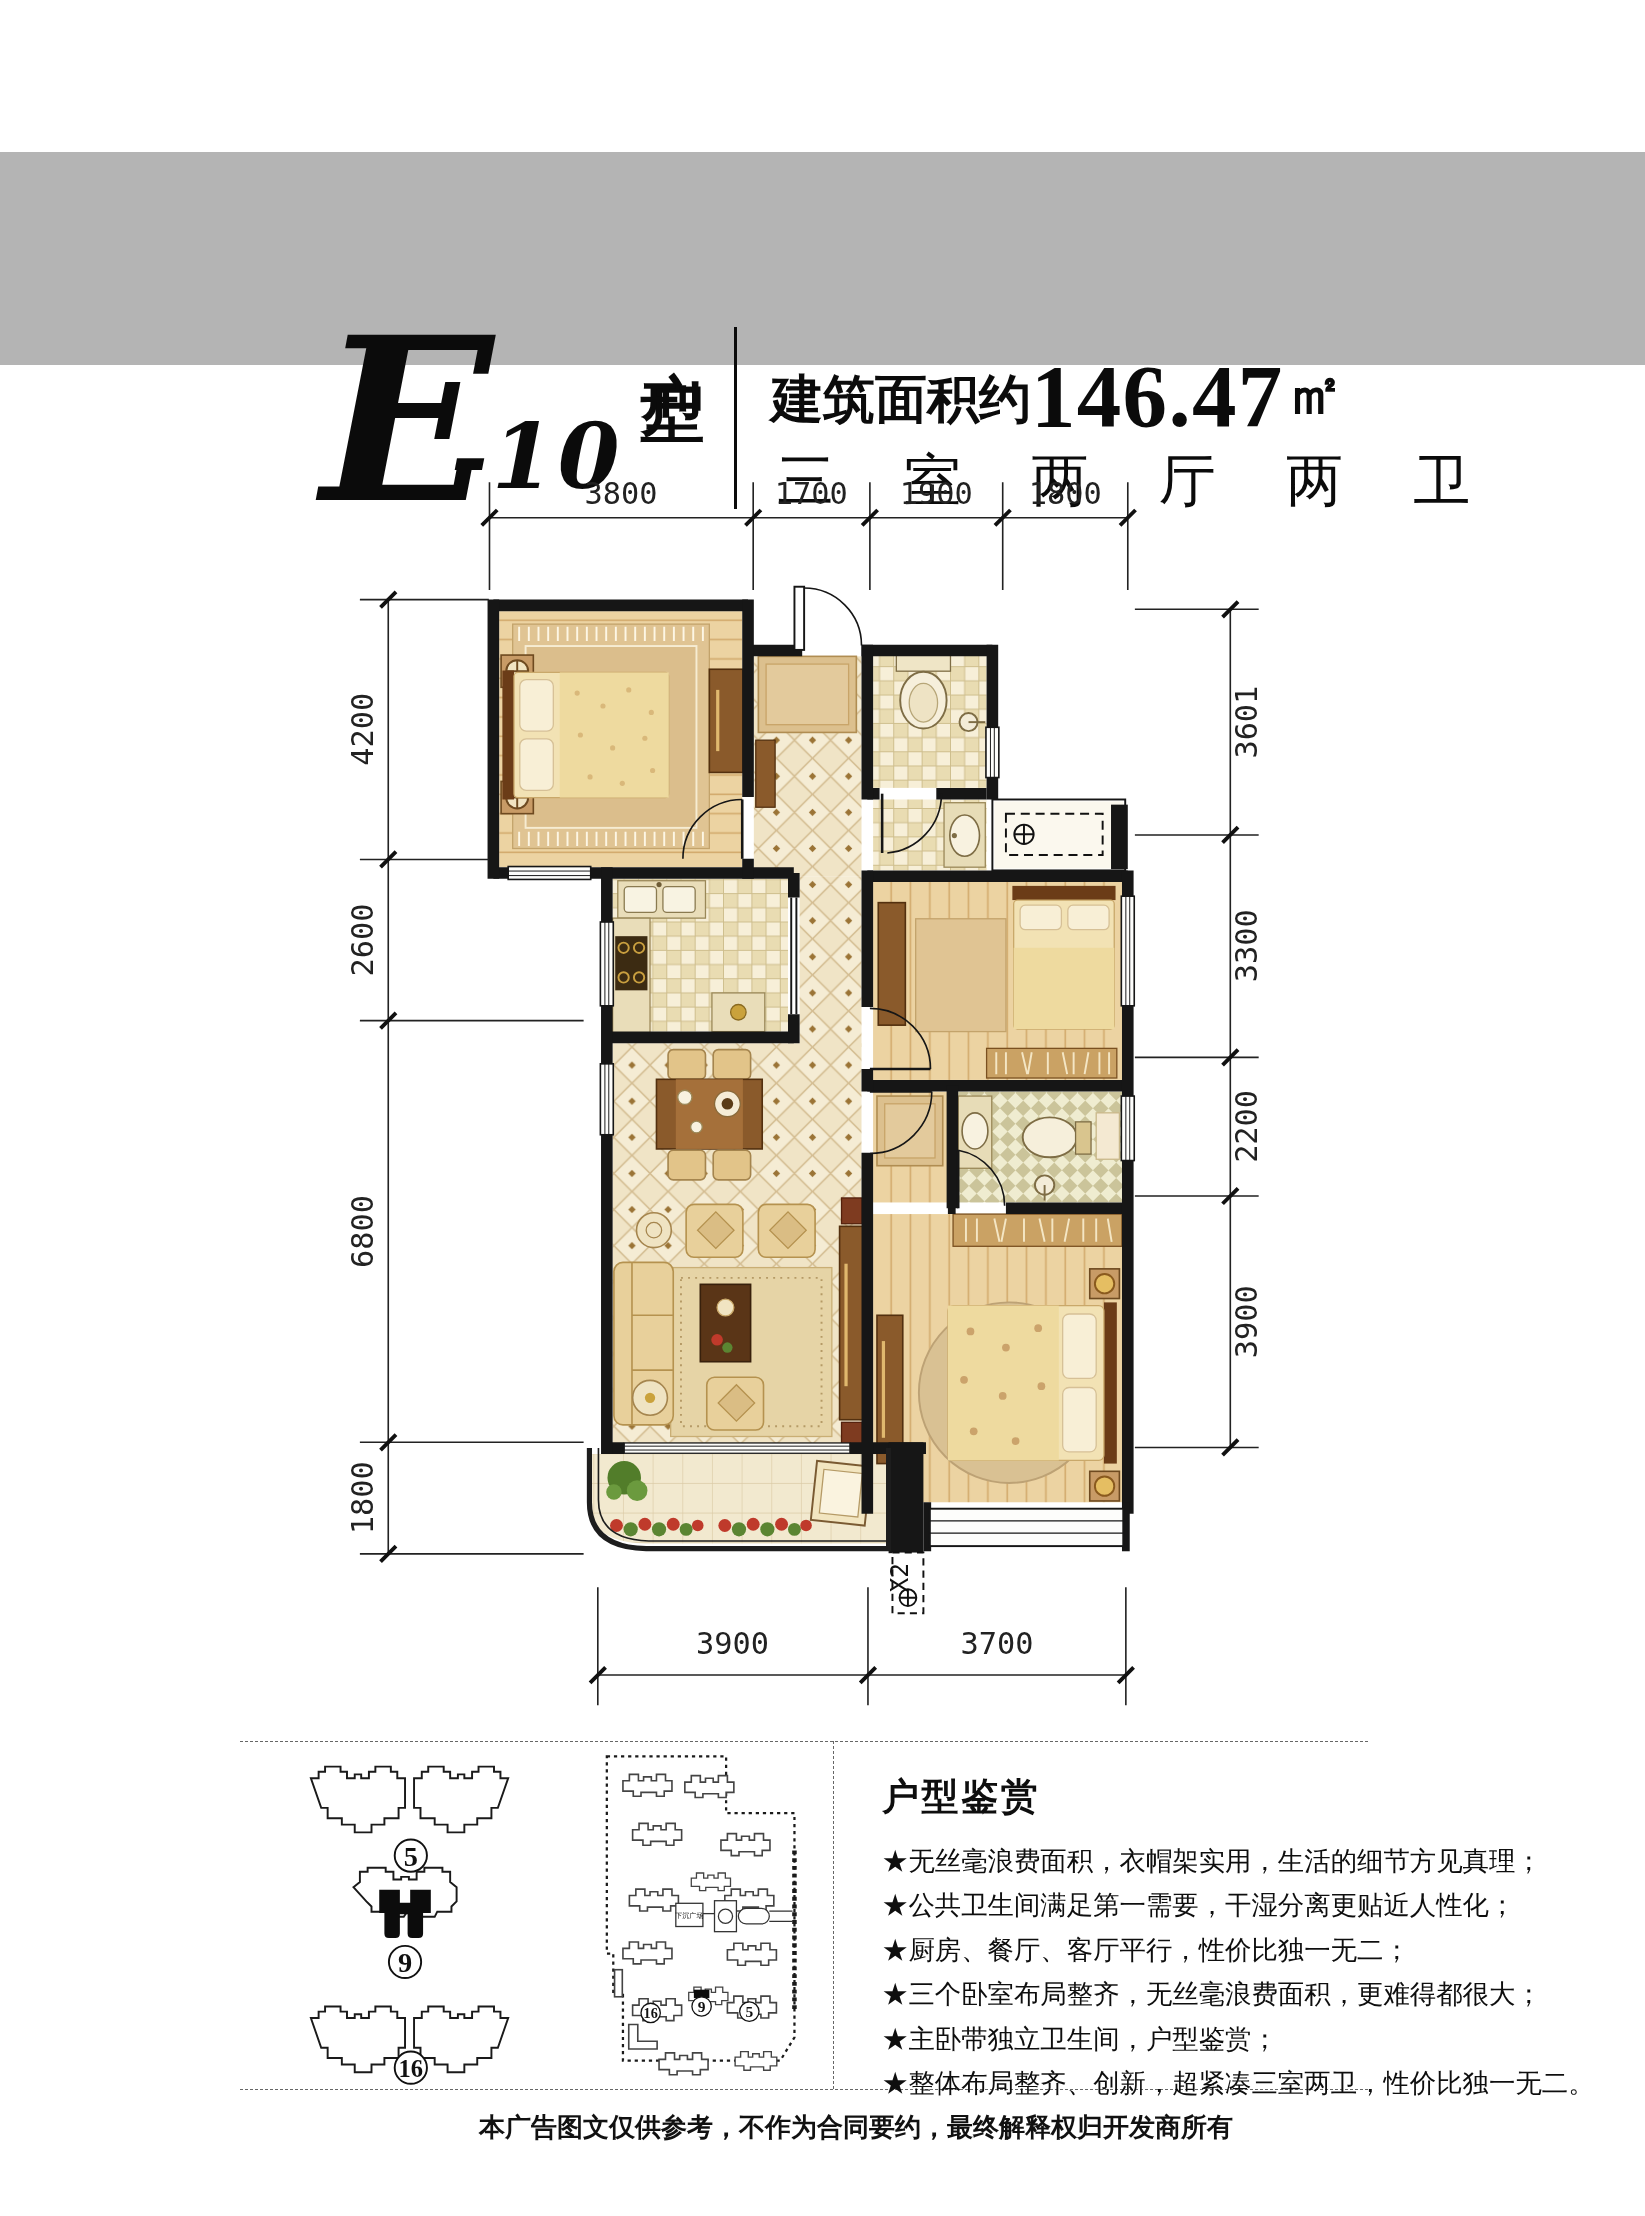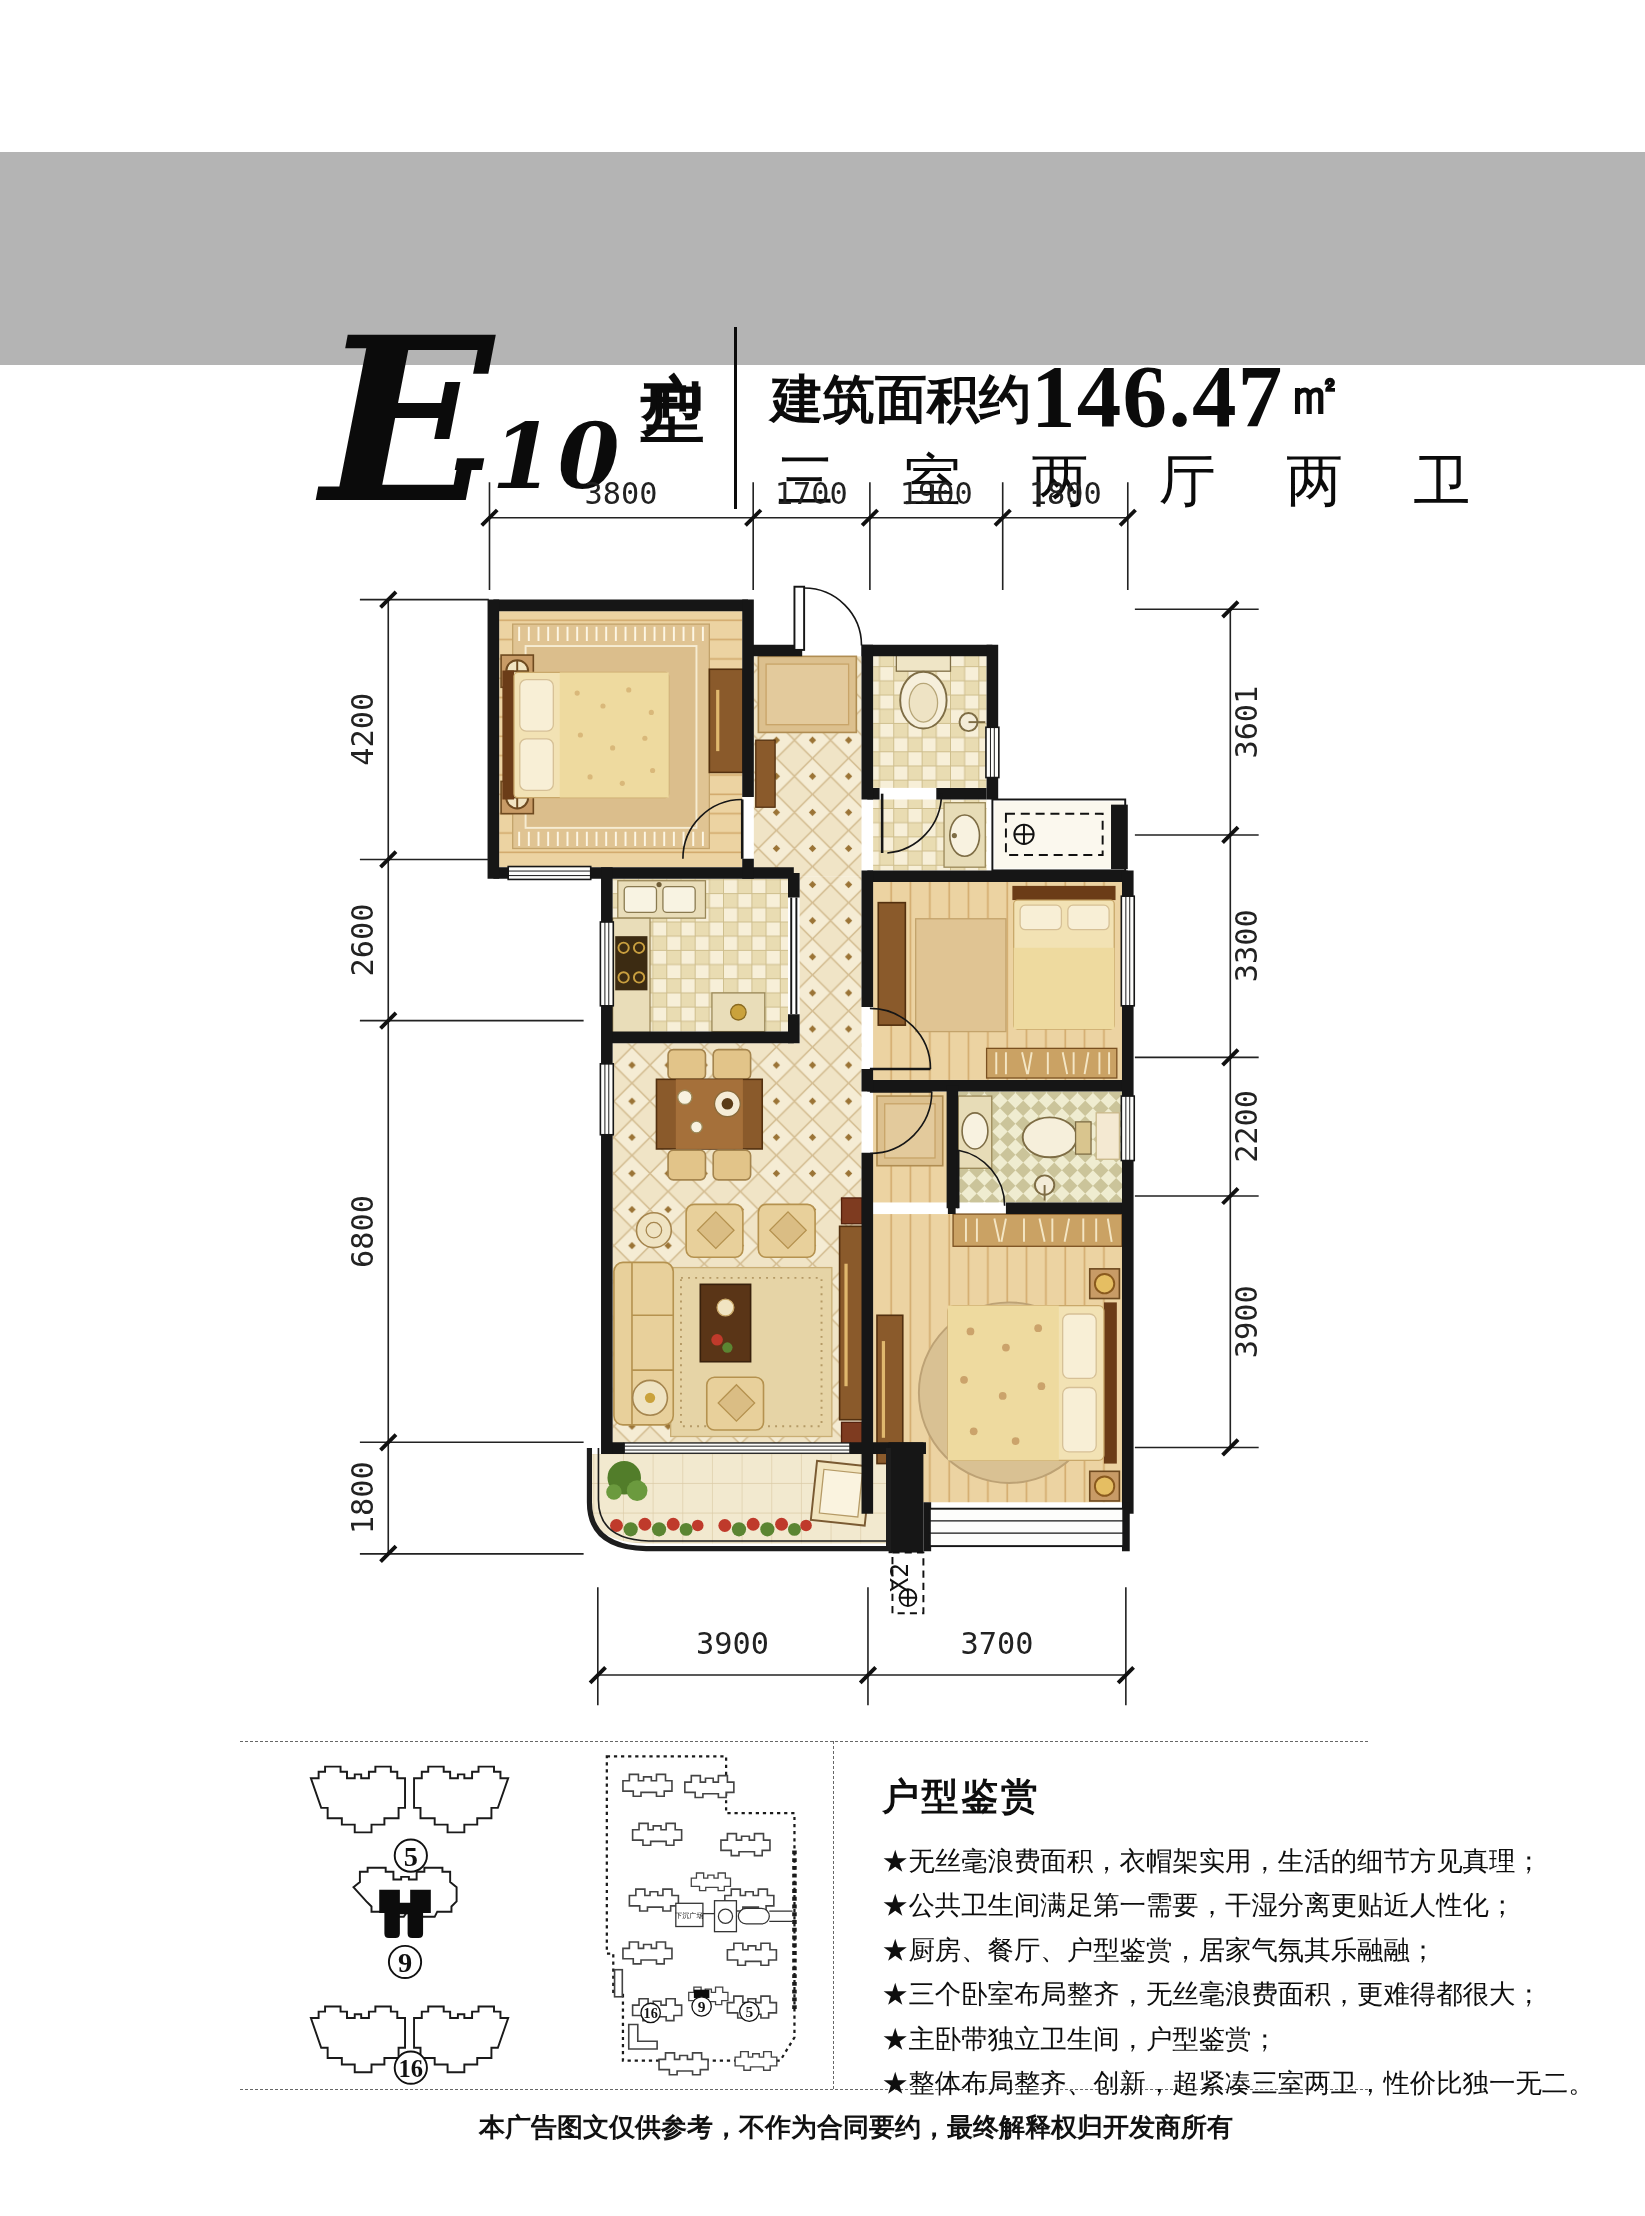--- a/index.html
+++ b/index.html
@@ -497,21 +497,21 @@
   </svg>
 
   <div class="panel-top"></div>
   <div class="panel-bottom"></div>
   <div class="panel-divider"></div>
 
   <div class="review">
     <h3 class="review-title">户型鉴赏</h3>
     <div class="bullet">★无丝毫浪费面积，衣帽架实用，生活的细节方见真理；</div>
     <div class="bullet">★公共卫生间满足第一需要，干湿分离更贴近人性化；</div>
-    <div class="bullet">★厨房、餐厅、户型鉴赏，居家气氛其乐融融；</div>
+    <div class="bullet">★厨房、餐厅、客厅平行，性价比独一无二；</div>
     <div class="bullet">★三个卧室布局整齐，无丝毫浪费面积，更难得都很大；</div>
     <div class="bullet">★主卧带独立卫生间，户型鉴赏；</div>
     <div class="bullet">★整体布局整齐、创新，超紧凑三室两卫，性价比独一无二。</div>
   </div>
 
   <div class="footer">本广告图文仅供参考，不作为合同要约，最终解释权归开发商所有</div>
 
 </div>
 
 

